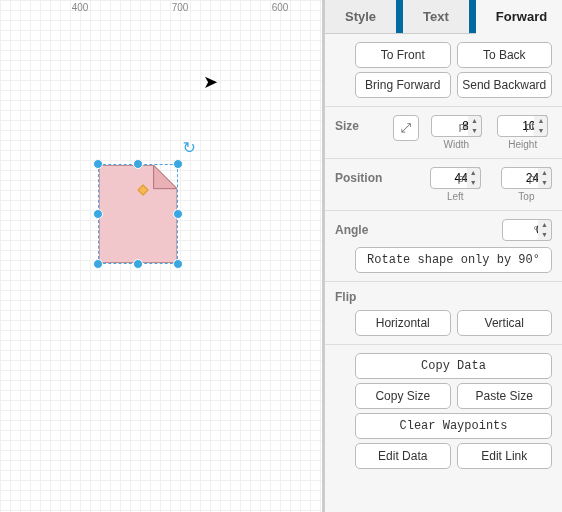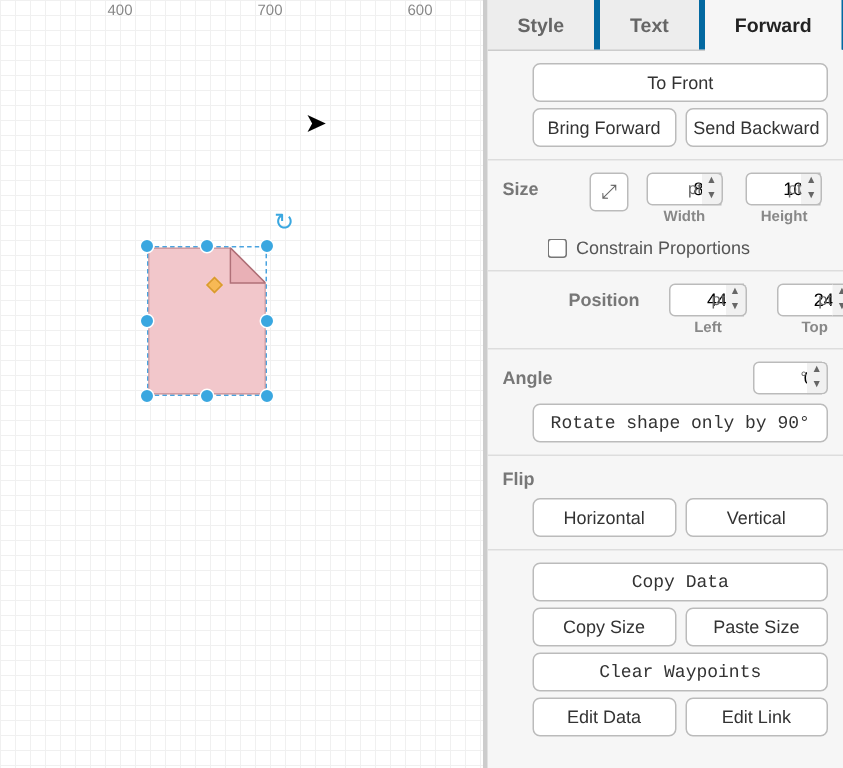--- a/index.html
+++ b/index.html
@@ -21,35 +21,35 @@
 .shape svg { width: 100%; height: 100%; display: block;}
 .handle { position: absolute; width: 10px; height: 10px; background: #3aa7e0; border-radius: 50%; border: 1px solid #fff; }
 .h-nw { left: 1px; top: 1px;} .h-n { left: 41px; top: 1px;} .h-ne { left: 81px; top: 1px;}
 .h-w { left: 1px; top: 51px;} .h-e { left: 81px; top: 51px;}
 .h-sw { left: 1px; top: 101px;} .h-s { left: 41px; top: 101px;} .h-se { left: 81px; top: 101px;}
 .rotate-h { position: absolute; right: -12px; top: -20px; color: #3aa7e0; font-size: 16px; }
 .diamond { position: absolute; left: 47px; top: 28px; width: 8px; height: 8px; background: #f7b955; transform: rotate(45deg); border:1px solid #d89a30;}
 .cursor { position: absolute; left: 203px; top: 71px; font-size: 18px; color: #000; }
 .panel { flex: 1; border-left: 3px solid #ccc; background: #f6f6f6; padding: 0; height: 512px; overflow: hidden; display: flex; flex-direction: column; font-size: 13px; color: #333; }
 .tabs { display: flex; border-bottom: 1px solid #ccc; background: #ededed; }
-.tab { flex: 1; text-align: center; padding: 9px 20px; border-right: 4px solid #0369a1; color: #666; font-weight: 600; cursor: pointer; }
+.tab { flex: 1; text-align: center; padding: 9px 20px; border-right: 7px solid #0369a1; color: #666; font-weight: 600; cursor: pointer; }
 .tab.active { background: #f6f6f6; color: #222; border-bottom: 1px solid #f6f6f6; margin-bottom: -1px;}
 .section { padding: 8px 10px; border-bottom: 1px solid #ddd; }
 .section-title { color: #777; font-weight: 600; font-size: 12px; margin-bottom: 6px;}
 .btn-row { display: flex; gap: 6px; margin-left: 20px; }
 .btn-row + .btn-row { margin-top: 4px; }
 .btn { flex: 1; padding: 5px 4px; background: #fff; border: 1px solid #bbb; border-radius: 5px; font-size: 12px; text-align: center; cursor: pointer; }
 .btn.full { flex: 1; font-family: Liberation Mono, monospace; }
 .size-box { display:flex; flex-direction:column; align-items:center; flex:1; }
 .size-field { display:flex; align-items:center; }
 .num-input { width: 50px; height: 22px; border: 1px solid #bbb; border-radius: 4px 0 0 4px; text-align: right; padding: 2px 4px; font-size: 12px; background: #fff; }
 .unit { font-size: 11px; color: #666; margin-left: -22px; pointer-events:none; position:relative; }
 .stepper { width: 14px; height: 22px; border: 1px solid #bbb; border-left: none; border-radius: 0 4px 4px 0; background: #f1f1f1; display:flex; flex-direction:column; }
 .stepper div { flex:1; font-size:7px; text-align:center; line-height:10px; color:#666; cursor:pointer; }
-.sublabel { font-size: 10px; color: #888; margin-top: 2px; text-align:center;font-weight:bold; }
+.sublabel { font-size: 10px; color: #888; margin-top: 2px; text-align:center; }
 .icon-square { width: 26px; height: 26px; border:1px solid #bbb; border-radius:4px; background:#fff; display:flex; align-items:center; justify-content:center; font-size:13px; color:#666;}
 .check-row { display:flex; align-items:center; gap:6px; margin-top:8px; font-size:12px; color:#555; padding-left: 30px;}
 .check-row input { width:13px; height:13px; }
 .angle-input { width: 46px; height:22px; border:1px solid #bbb; border-radius:4px 0 0 4px; text-align:right; padding:2px 4px; font-size:12px; background:#fff;}
 </style>
 </head>
 <body>
 
 <div class="canvas-area">
   <div class="grid"></div>
@@ -82,20 +82,21 @@
 <div class="panel">
   <div class="tabs">
     <div class="tab">Style</div>
     <div class="tab">Text</div>
     <div class="tab active">Forward</div>
   </div>
 
   <div class="section">
     <div class="btn-row">
       <div class="btn">To Front</div>
+      <div class="btn">To Back</div>
     </div>
     <div class="btn-row">
       <div class="btn">Bring Forward</div>
       <div class="btn">Send Backward</div>
     </div>
   </div>
 
   <div class="section">
     <div style="display:flex; align-items:flex-start; gap:8px;">
       <div class="section-title" style="width:50px; padding-top:4px;">Size</div>
@@ -118,28 +119,24 @@
           <input class="num-input" value="100" style="">
           <span class="unit">pt</span>
           <div class="stepper">
               <div>▲</div>
               <div>▼</div>
             </div>
         </div>
         <div class="sublabel">Height</div>
       </div>
     </div>
-    <div class="check-row">
-      <input type="checkbox" style="">
-      <span>Constrain Proportions</span>
-    </div>
-  </div>
-
-  <div class="section">
-    <div style="display:flex; align-items:flex-start; gap:20px;margin-left:44px;">
+  </div>
+
+  <div class="section">
+    <div style="display:flex; align-items:flex-start; gap:20px;">
       <div class="section-title" style="width:78px; padding-top:4px;">Position</div>
       <div class="size-box">
         <div class="size-field">
           <input class="num-input" value="440" style="">
           <span class="unit">pt</span>
           <div class="stepper">
               <div>▲</div>
               <div>▼</div>
             </div>
         </div>

